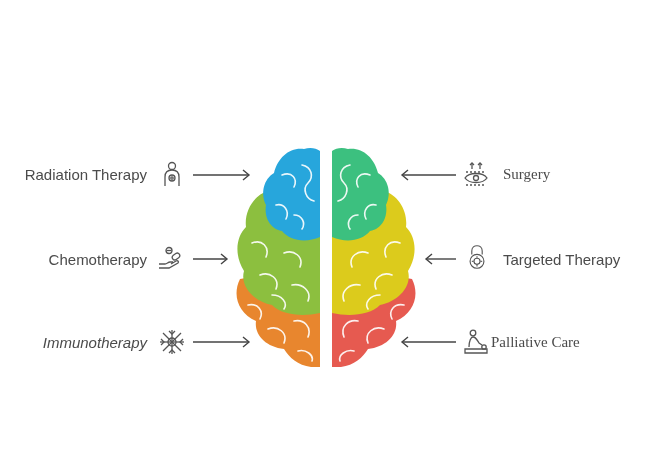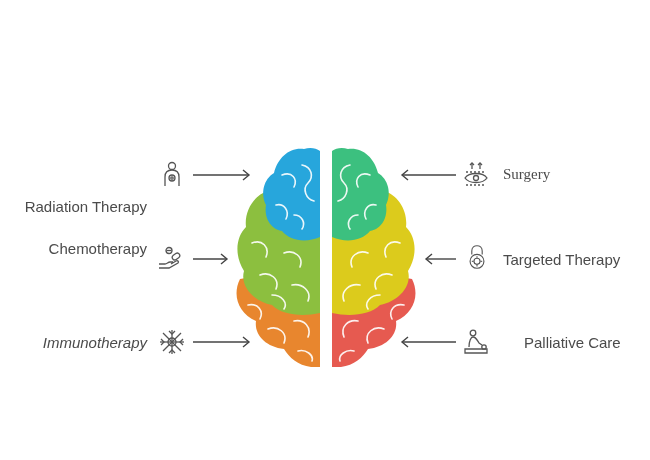--- a/index.html
+++ b/index.html
@@ -7,33 +7,33 @@
          font-family:"Liberation Sans", sans-serif; color:#4a4a4a; }
   .label { position:absolute; font-size:15px; color:#4b4b4b; white-space:nowrap; }
   .label.left { text-align:right; }
   .icon { position:absolute; width:26px; height:26px; }
   .arrow { position:absolute; height:12px; }
   .brain { position:absolute; left:232px; top:145px; width:190px; height:222px; }
 </style>
 </head>
 <body>
 
-<div class="label left" style="right:503px; top:166px;margin-top:32px;">Radiation Therapy</div>
+<div class="label left" style="right:503px; top:166px;">Radiation Therapy</div>
 <svg class="icon" style="left:159px; top:161px;" viewBox="0 0 26 26" fill="none" stroke="#555" stroke-width="1.3">
   <circle cx="13" cy="5" r="3.5"></circle>
   <path d="M6 25 V16 C6 11 9 9 13 9 C17 9 20 11 20 16 V25"></path>
   <circle cx="13" cy="17" r="3"></circle>
     <circle cx="13" cy="17" r="1.2"></circle>
 </svg>
 <svg class="arrow" style="left:193px; top:169px; width:58px;" viewBox="0 0 58 12" fill="none" stroke="#444" stroke-width="1.4">
   <line x1="0" y1="6" x2="56" y2="6"></line>
     <polyline points="50,1 56,6 50,11"></polyline>
 </svg>
 
-<div class="label left" style="right:503px; top:240px;">Chemotherapy</div>
+<div class="label left" style="right:503px; top:251px;">Chemotherapy</div>
 <svg class="icon" style="left:157px; top:246px;" viewBox="0 0 26 26" fill="none" stroke="#555" stroke-width="1.3">
   <circle cx="12" cy="4.5" r="3"></circle>
     <line x1="9.5" y1="4.5" x2="14.5" y2="4.5"></line>
   <rect x="15" y="8" width="8" height="5" rx="2.5" transform="rotate(-35 19 10.5)"></rect>
   <path d="M2 18 H8 C10 18 11 16 13 16 H16 M2 22 H12 L21 17 C22 16 21 14 19 15 L14 18"></path>
 </svg>
 <svg class="arrow" style="left:193px; top:253px; width:36px;" viewBox="0 0 36 12" fill="none" stroke="#444" stroke-width="1.4">
   <line x1="0" y1="6" x2="34" y2="6"></line>
     <polyline points="28,1 34,6 28,11"></polyline>
 </svg>
@@ -109,13 +109,13 @@
 <svg class="arrow" style="left:400px; top:336px; width:56px;" viewBox="0 0 56 12" fill="none" stroke="#444" stroke-width="1.4">
   <line x1="2" y1="6" x2="56" y2="6"></line>
     <polyline points="8,1 2,6 8,11"></polyline>
 </svg>
 <svg class="icon" style="left:463px; top:329px;" viewBox="0 0 26 26" fill="none" stroke="#555" stroke-width="1.3">
   <circle cx="10" cy="4" r="2.8"></circle>
   <path d="M6 18 C6 12 8 8 10 8 C13 8 14 11 16 14 L19 16"></path>
   <circle cx="21" cy="18" r="2.2"></circle>
   <path d="M2 20 H24 V24 H2 Z"></path>
 </svg>
-<div class="label" style="left:524px; top:334px;">Palliative Care</div>
+<div class="label" style="left:491px; top:334px;font-family:Liberation Serif, serif;">Palliative Care</div>
 
 </body></html>

